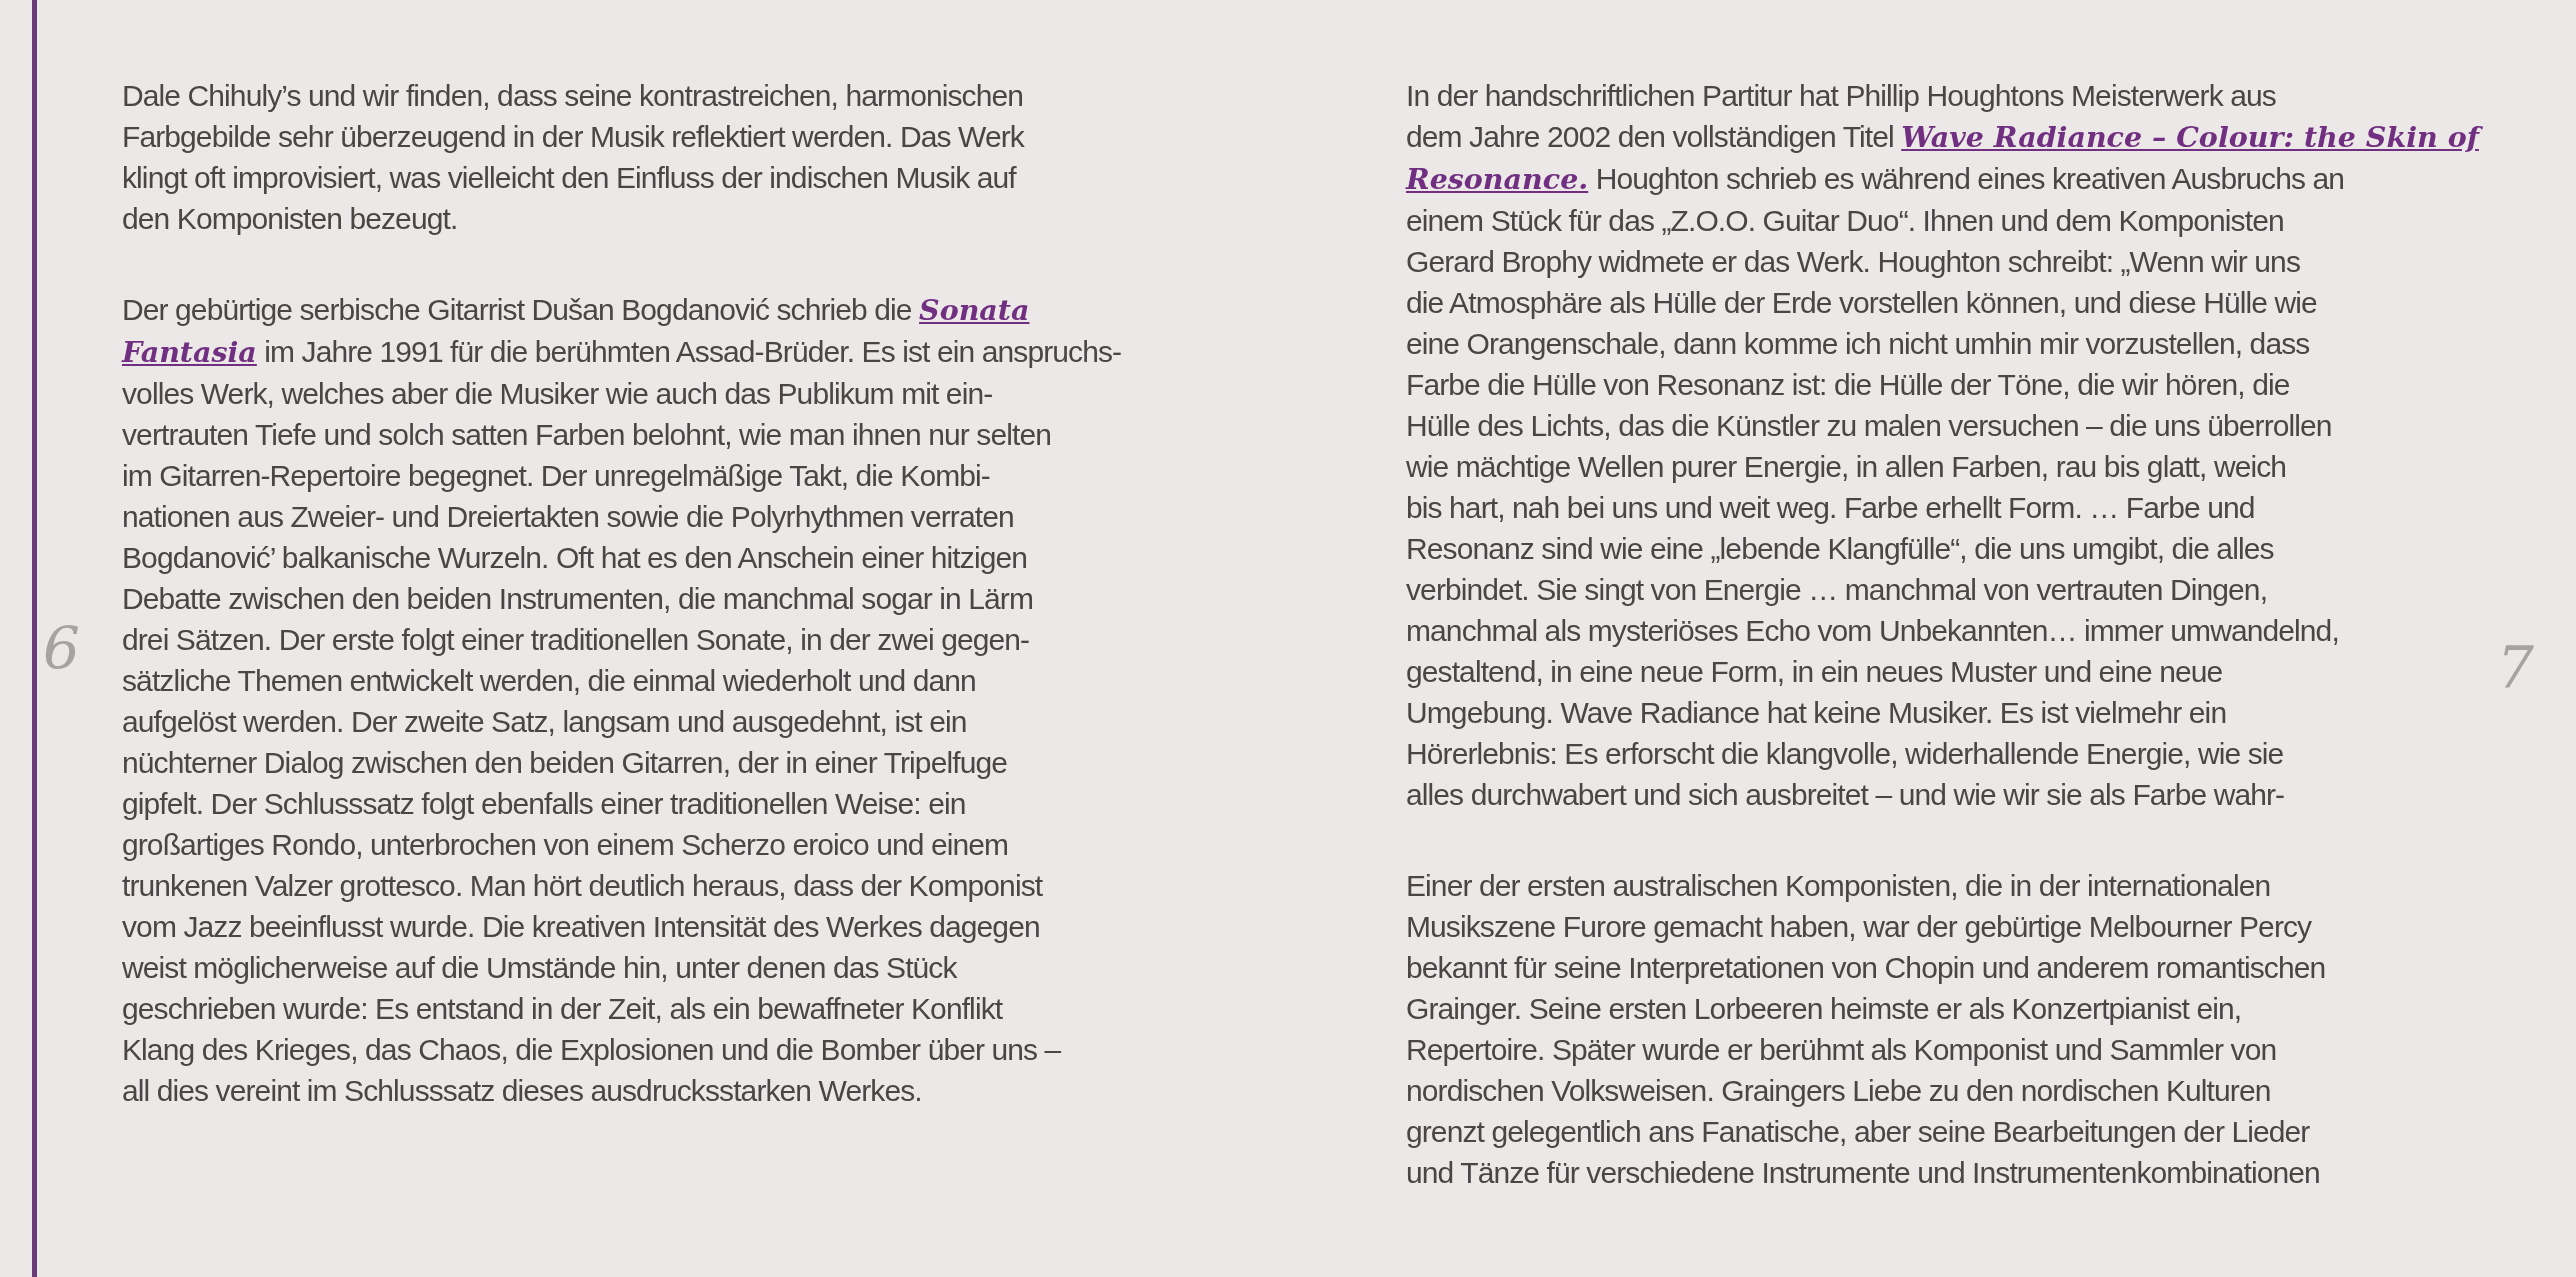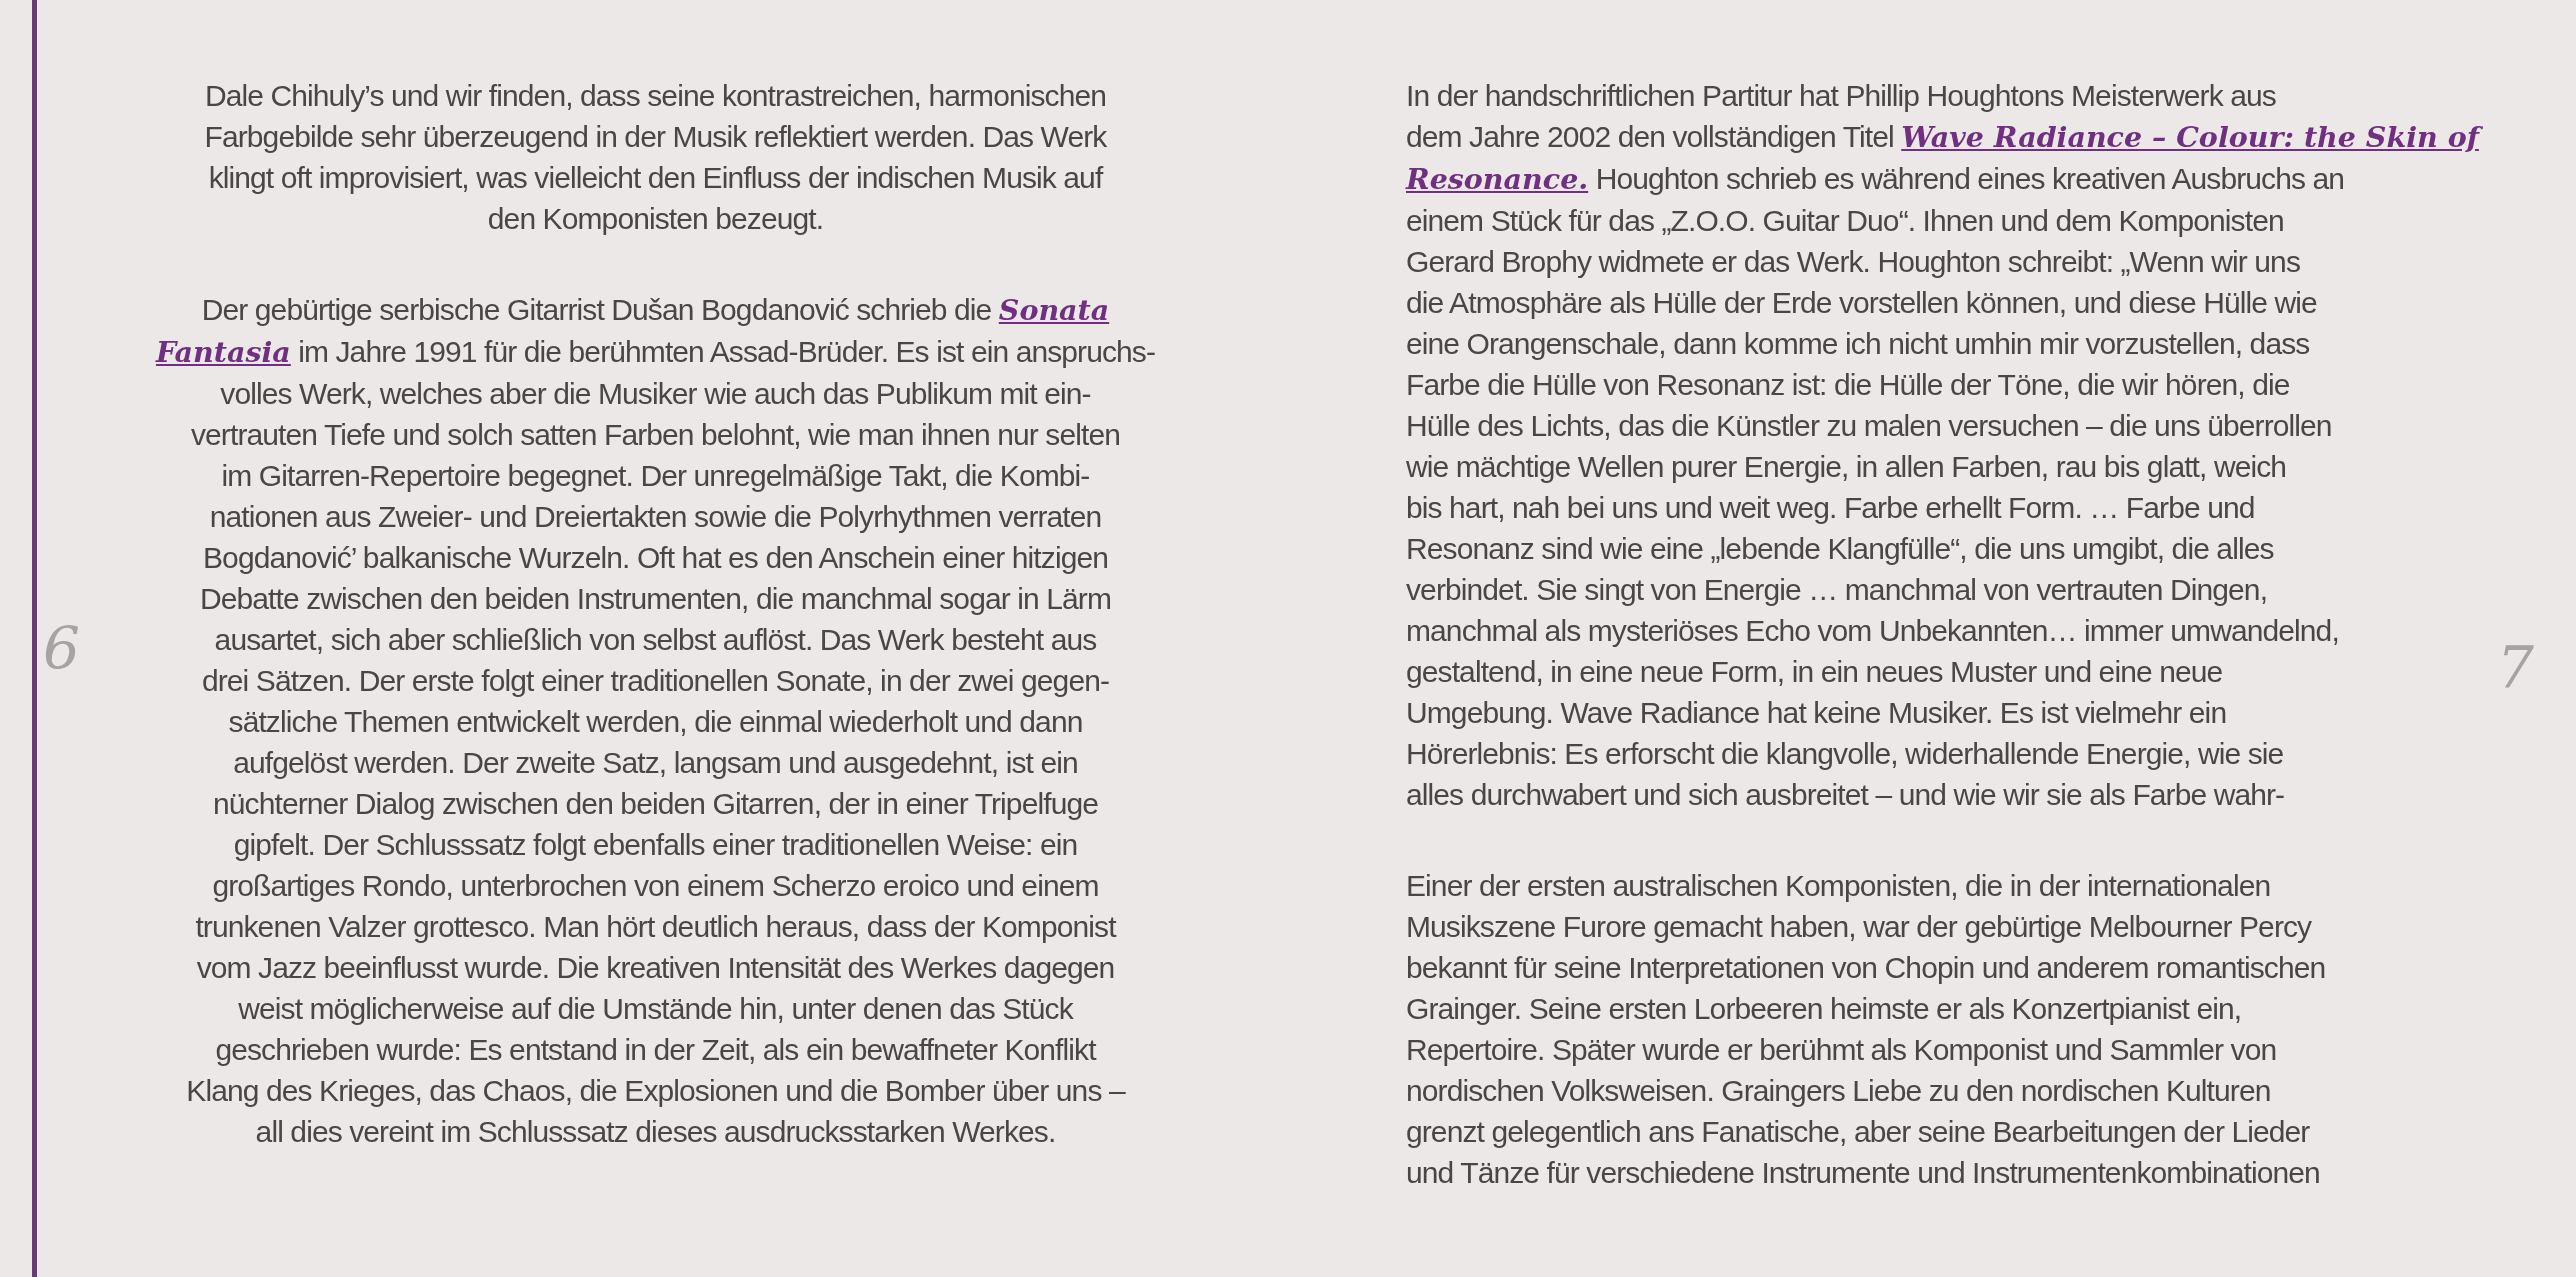--- a/index.html
+++ b/index.html
@@ -18,21 +18,21 @@
     background: var(--spine_purple, #6a3a78);
   }
   .column {
     position: absolute;
     top: 75px;
     font-size: 30px;
     line-height: 41px;
     letter-spacing: -0.03em;
     color: var(--body_text, #4b4546);
   }
-  .left-col  { left: 108px;  width: 1095px; text-align: center; }
+  .left-col  { left: 122px;  width: 1095px; }
   .right-col { left: 1406px; width: 1095px; }
   .para { margin: 0 0 50px 0; }
   .line { white-space: nowrap; }
   .accent {
     font-family: "DejaVu Serif", serif;
     font-style: italic;
     font-weight: bold;
     font-size: 0.95em;
     letter-spacing: 0;
     color: var(--accent_purple, #702f80);
@@ -65,21 +65,20 @@
       </div>
       <div class="para">
         <div class="line"><span>Der gebürtige serbische Gitarrist Dušan Bogdanović schrieb die </span><span class="accent">Sonata</span></div>
         <div class="line"><span class="accent">Fantasia</span><span> im Jahre 1991 für die berühmten Assad-Brüder. Es ist ein anspruchs-</span></div>
         <div class="line"><span>volles Werk, welches aber die Musiker wie auch das Publikum mit ein-</span></div>
         <div class="line"><span>vertrauten Tiefe und solch satten Farben belohnt, wie man ihnen nur selten</span></div>
         <div class="line"><span>im Gitarren-Repertoire begegnet. Der unregelmäßige Takt, die Kombi-</span></div>
         <div class="line"><span>nationen aus Zweier- und Dreiertakten sowie die Polyrhythmen verraten</span></div>
         <div class="line"><span>Bogdanović’ balkanische Wurzeln. Oft hat es den Anschein einer hitzigen</span></div>
         <div class="line"><span>Debatte zwischen den beiden Instrumenten, die manchmal sogar in Lärm</span></div>
-        <div class="line"><span>ausartet, sich aber schließlich von selbst auflöst. Das Werk besteht aus</span></div>
         <div class="line"><span>drei Sätzen. Der erste folgt einer traditionellen Sonate, in der zwei gegen-</span></div>
         <div class="line"><span>sätzliche Themen entwickelt werden, die einmal wiederholt und dann</span></div>
         <div class="line"><span>aufgelöst werden. Der zweite Satz, langsam und ausgedehnt, ist ein</span></div>
         <div class="line"><span>nüchterner Dialog zwischen den beiden Gitarren, der in einer Tripelfuge</span></div>
         <div class="line"><span>gipfelt. Der Schlusssatz folgt ebenfalls einer traditionellen Weise: ein</span></div>
         <div class="line"><span>großartiges Rondo, unterbrochen von einem Scherzo eroico und einem</span></div>
         <div class="line"><span>trunkenen Valzer grottesco. Man hört deutlich heraus, dass der Komponist</span></div>
         <div class="line"><span>vom Jazz beeinflusst wurde. Die kreativen Intensität des Werkes dagegen</span></div>
         <div class="line"><span>weist möglicherweise auf die Umstände hin, unter denen das Stück</span></div>
         <div class="line"><span>geschrieben wurde: Es entstand in der Zeit, als ein bewaffneter Konflikt</span></div>

